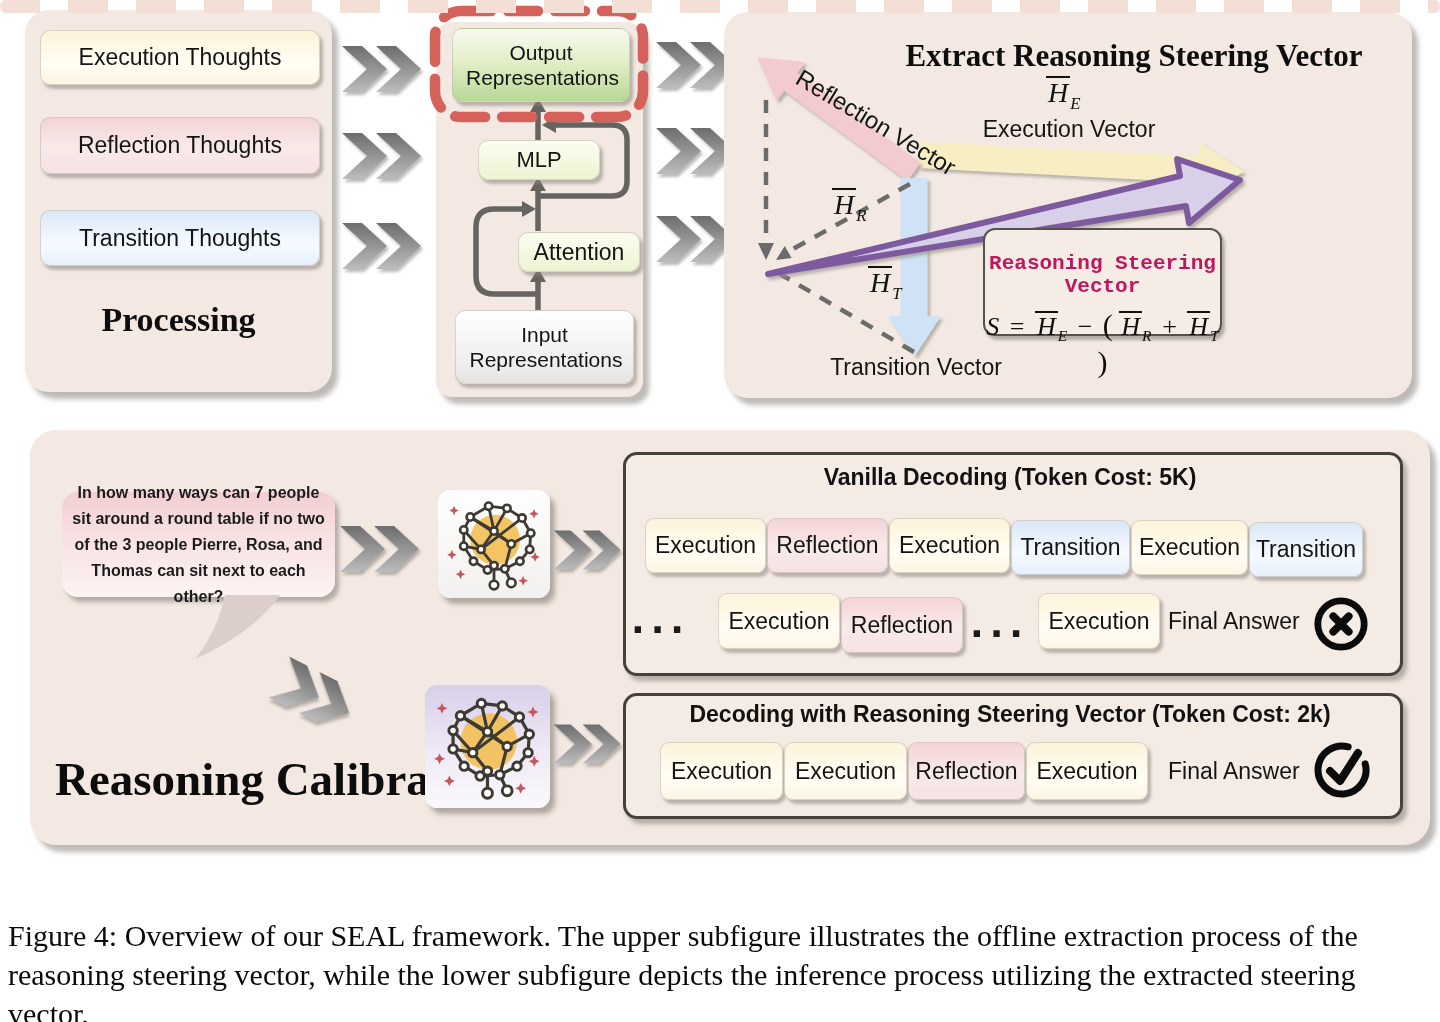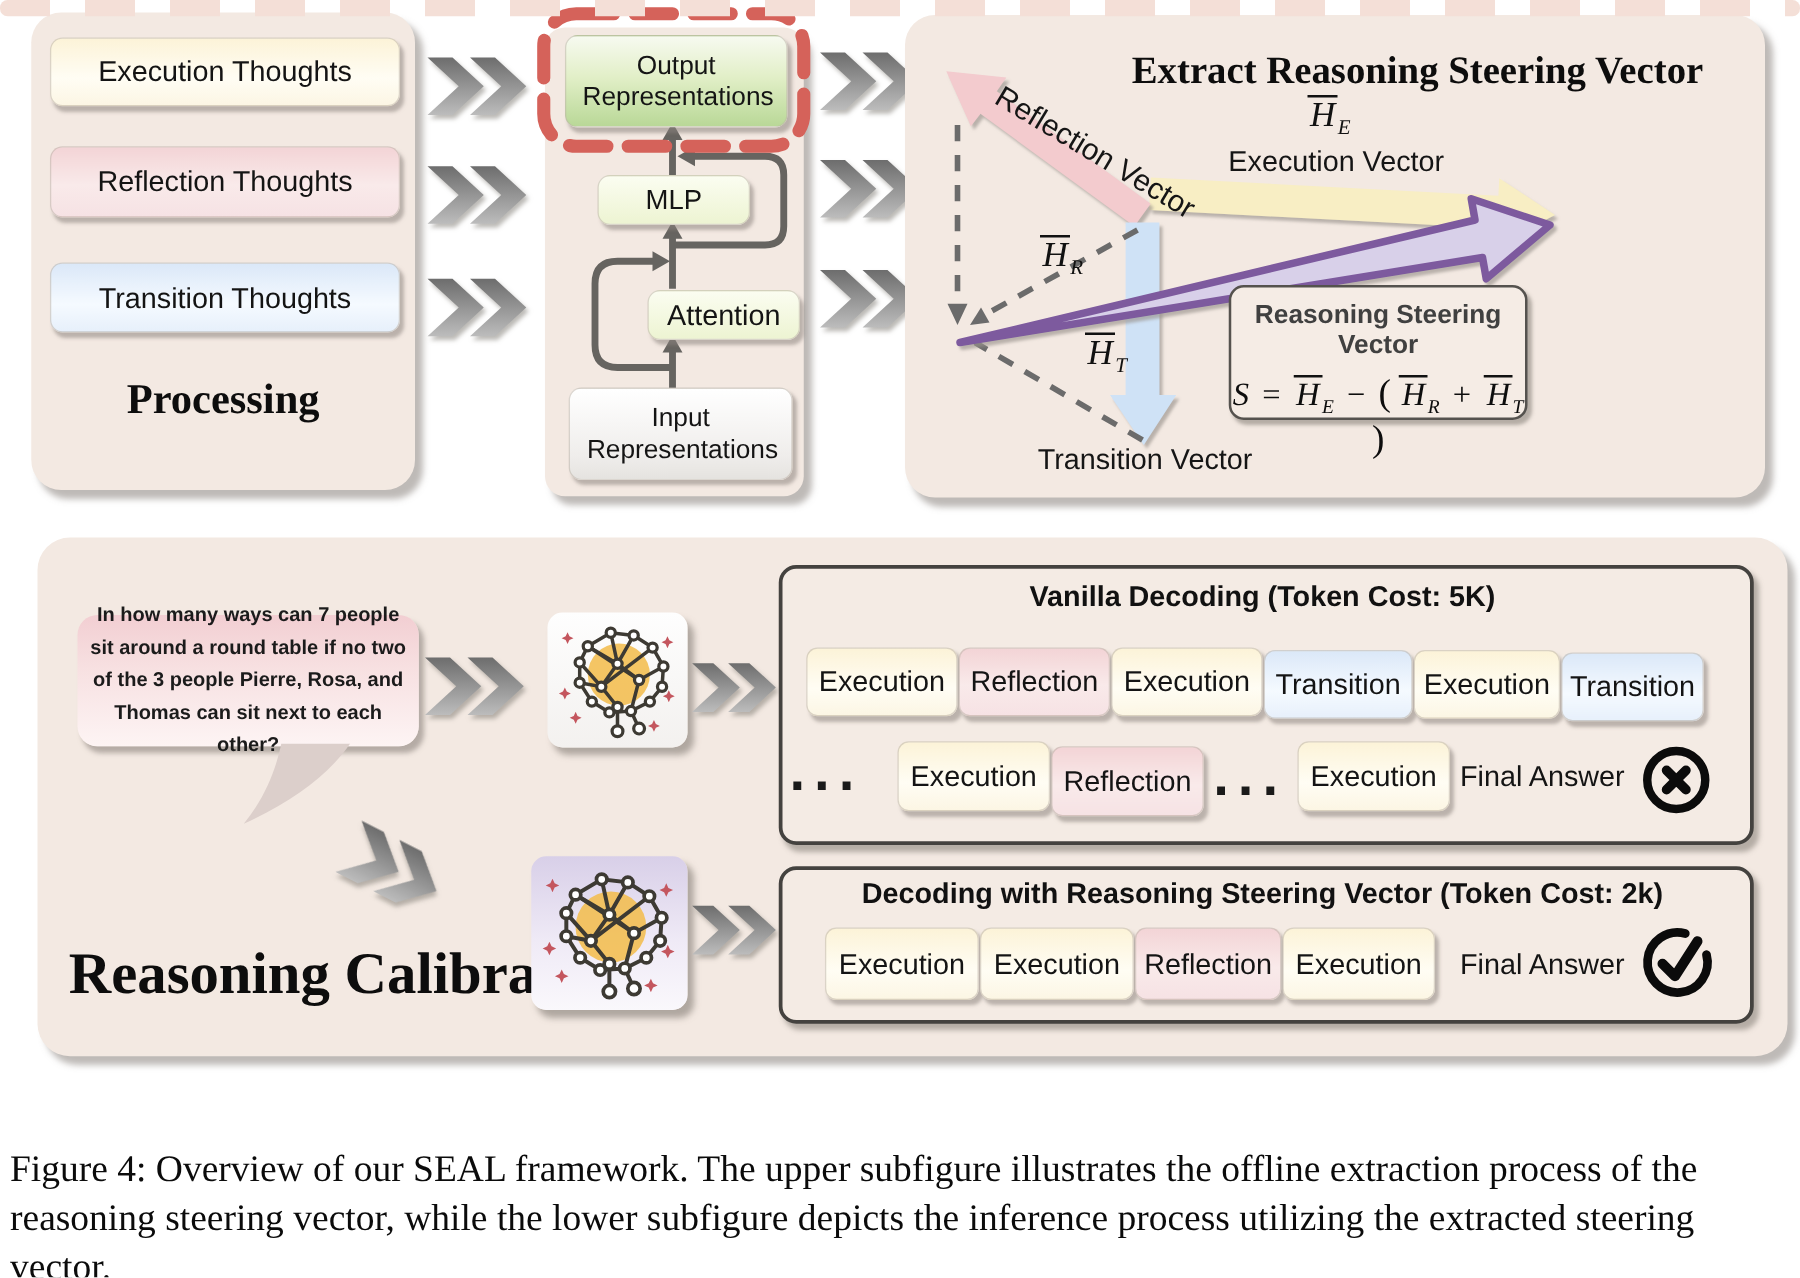--- a/index.html
+++ b/index.html
@@ -56,21 +56,21 @@
           display:flex; align-items:center; justify-content:center; }
 
   .diagram-label { position:absolute; color:#151515; }
   .hlabel { position:absolute; font-family:"Liberation Serif",serif; font-style:italic;
             font-size:28px; color:#111; }
   .hlabel sub, .formula sub { font-size:0.6em; font-style:italic; }
   .ovl { display:inline-block; border-top:2.4px solid #111; padding:1px 2px 0 2px; line-height:1.02; }
 
   .steer-box { position:absolute; background:#f5ece5; border:2.5px solid #55524e; border-radius:12px;
                box-shadow:3px 4px 3px rgba(120,113,106,.5); text-align:center; }
-  .steer-box .sb-title { font-size:21px; font-weight:bold; color:#404040; margin-top:10px; }
+  .steer-box .sb-title { font-size:21px; font-weight:bold; color:#be185d; margin-top:22px;font-family:Liberation Mono, monospace; }
   .formula { font-family:"Liberation Serif",serif; font-style:italic; font-size:26px;
              color:#0d0d0d; margin-top:10px; }
   .formula .mo { font-style:normal; padding:0 4px; }
   .formula .paren { font-style:normal; font-size:1.15em; }
 
   .divider { position:absolute; left:0; top:410; width:1440px; height:13px;
              background:repeating-linear-gradient(90deg,#f4dfd7 0px,#f4dfd7 40px,transparent 40px,transparent 68px);
              border-radius:6px; }
 
   .caption { position:absolute; left:8px; top:886px; width:1428px;

